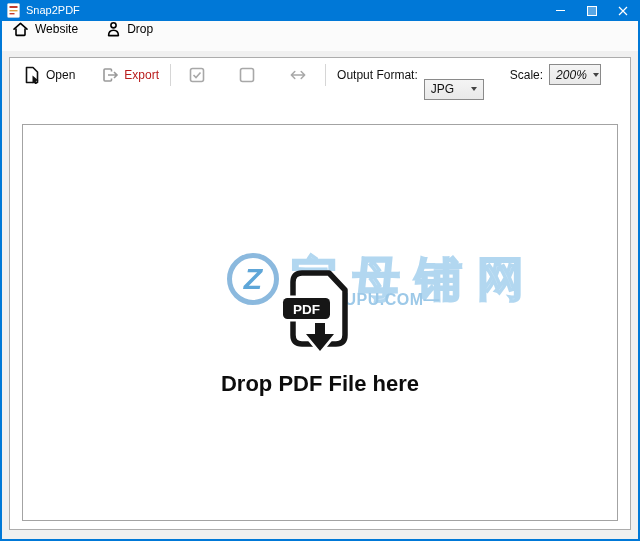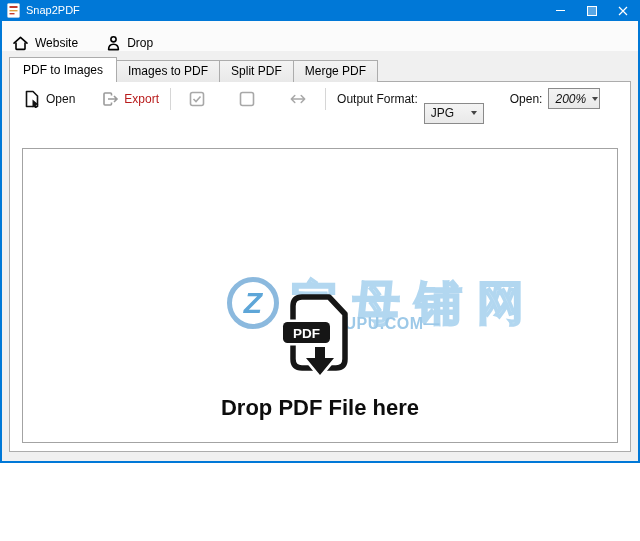--- a/index.html
+++ b/index.html
@@ -3,21 +3,21 @@
 <meta charset="utf-8">
 <style>
   * { box-sizing: border-box; }
   html,body { margin:0; padding:0; }
   body {
     width:640px; height:541px;
     font-family:"Liberation Sans", sans-serif;
     background:#fff;
   }
   .window {
-    width:640px; height:463px;
+    width:640px; height:541px;
     border:2px solid #0078d7; border-top:none;
     display:flex; flex-direction:column;
     background:#f0f0f0;
   }
   
   .titlebar {
     height:21px; flex:0 0 auto;
     background:#0078d7;
     display:flex; align-items:center;
     padding-left:5px;
@@ -25,21 +25,21 @@
   .app-icon { width:13px; height:15px; flex:0 0 auto; }
   .title { color:#fff; font-size:11px; margin-left:6px; line-height:21px; }
   .win-controls { margin-left:auto; display:flex; height:100%; }
   .win-btn { width:31px; display:flex; align-items:center; justify-content:center; cursor:default; }
   .min-glyph { width:9px; height:1px; background:#fff; }
   .max-glyph { width:10px; height:10px; border:1px solid #fff; background:rgba(255,255,255,.35); }
   
   .menubar {
     height:30px; flex:0 0 auto;
     background:#fbfbfb;
-    display:flex; align-items:flex-end; gap:28px;
+    display:flex; align-items:flex-start; gap:28px;
     padding-left:10px;
   }
   .menu-item { display:flex; align-items:center; gap:6px; font-size:12px; color:#000; }
   
   .content { flex:1; min-height:0; padding:6px 7px 9px 7px; display:flex; flex-direction:column; background:#f0f0f0; }
   .tabstrip { display:flex; align-items:flex-end; position:relative; z-index:2; margin-bottom:-1px; }
   .tab {
     font-size:12px; color:#000;
     padding:3px 11px 4px 11px;
     border:1px solid #acacac; border-bottom:none;
@@ -149,26 +149,20 @@
       <svg width="15" height="16" viewBox="0 0 15 16">
         <circle cx="7.5" cy="4.3" r="2.6" fill="none" stroke="#000" stroke-width="1.6"></circle>
         <path d="M2.6,14.6 C2.6,10.8 4.6,9.2 7.5,9.2 C10.4,9.2 12.4,10.8 12.4,14.6 Z" fill="none" stroke="#000" stroke-width="1.6" stroke-linejoin="round"></path>
       </svg>
       <span>Drop</span>
     </div>
   </div>
 
   <div class="content">
 
-    <div class="tabstrip">
-      <div class="tab active">PDF to Images</div>
-      <div class="tab">Images to PDF</div>
-      <div class="tab">Split PDF</div>
-      <div class="tab">Merge PDF</div>
-    </div>
 
     <div class="tabpage">
 
       <div class="toolbar">
         <div class="tool-btn">
           <span class="tool-ico">
             <svg width="18" height="18" viewBox="0 0 18 18">
               <path d="M3.5,1.5 H10 L14.5,6 V16.5 H3.5 Z" fill="none" stroke="#111" stroke-width="1.6" stroke-linejoin="round"></path>
               <path d="M9.5,9.5 L15.5,14.5 L12.7,14.9 L14,17.6 L12.2,18.4 L11,15.7 L9.5,17.6 Z" fill="#111"></path>
             </svg>
@@ -204,21 +198,21 @@
             <path d="M2.5,6 H15.5 M5.8,2.5 L2.3,6 L5.8,9.5 M12.2,2.5 L15.7,6 L12.2,9.5" fill="none" stroke="#a8a8a8" stroke-width="1.5" stroke-linecap="round" stroke-linejoin="round"></path>
           </svg>
         </div>
         <span class="sep"></span>
         <span class="combo-label">Output Format:</span>
         <div class="combo fmt">
           <span>JPG</span>
           <span class="combo-arrow"></span>
         </div>
         <span class="gap26"></span>
-        <span class="combo-label">Open:</span>
+        <span class="combo-label">Scale:</span>
         <div class="combo scale">
           <span>200%</span>
           <span class="combo-arrow"></span>
         </div>
       </div>
 
       <div class="dropzone">
 
         <div class="watermark">
           <div class="wm-circle">

